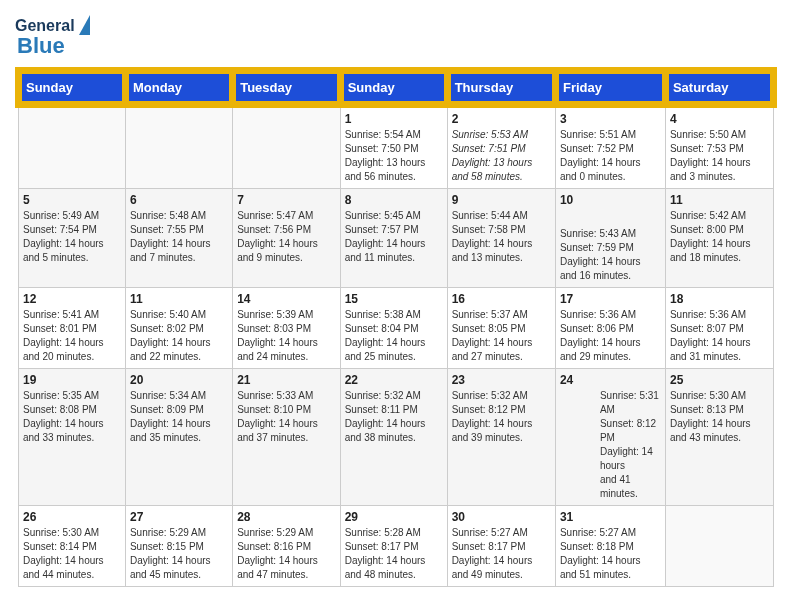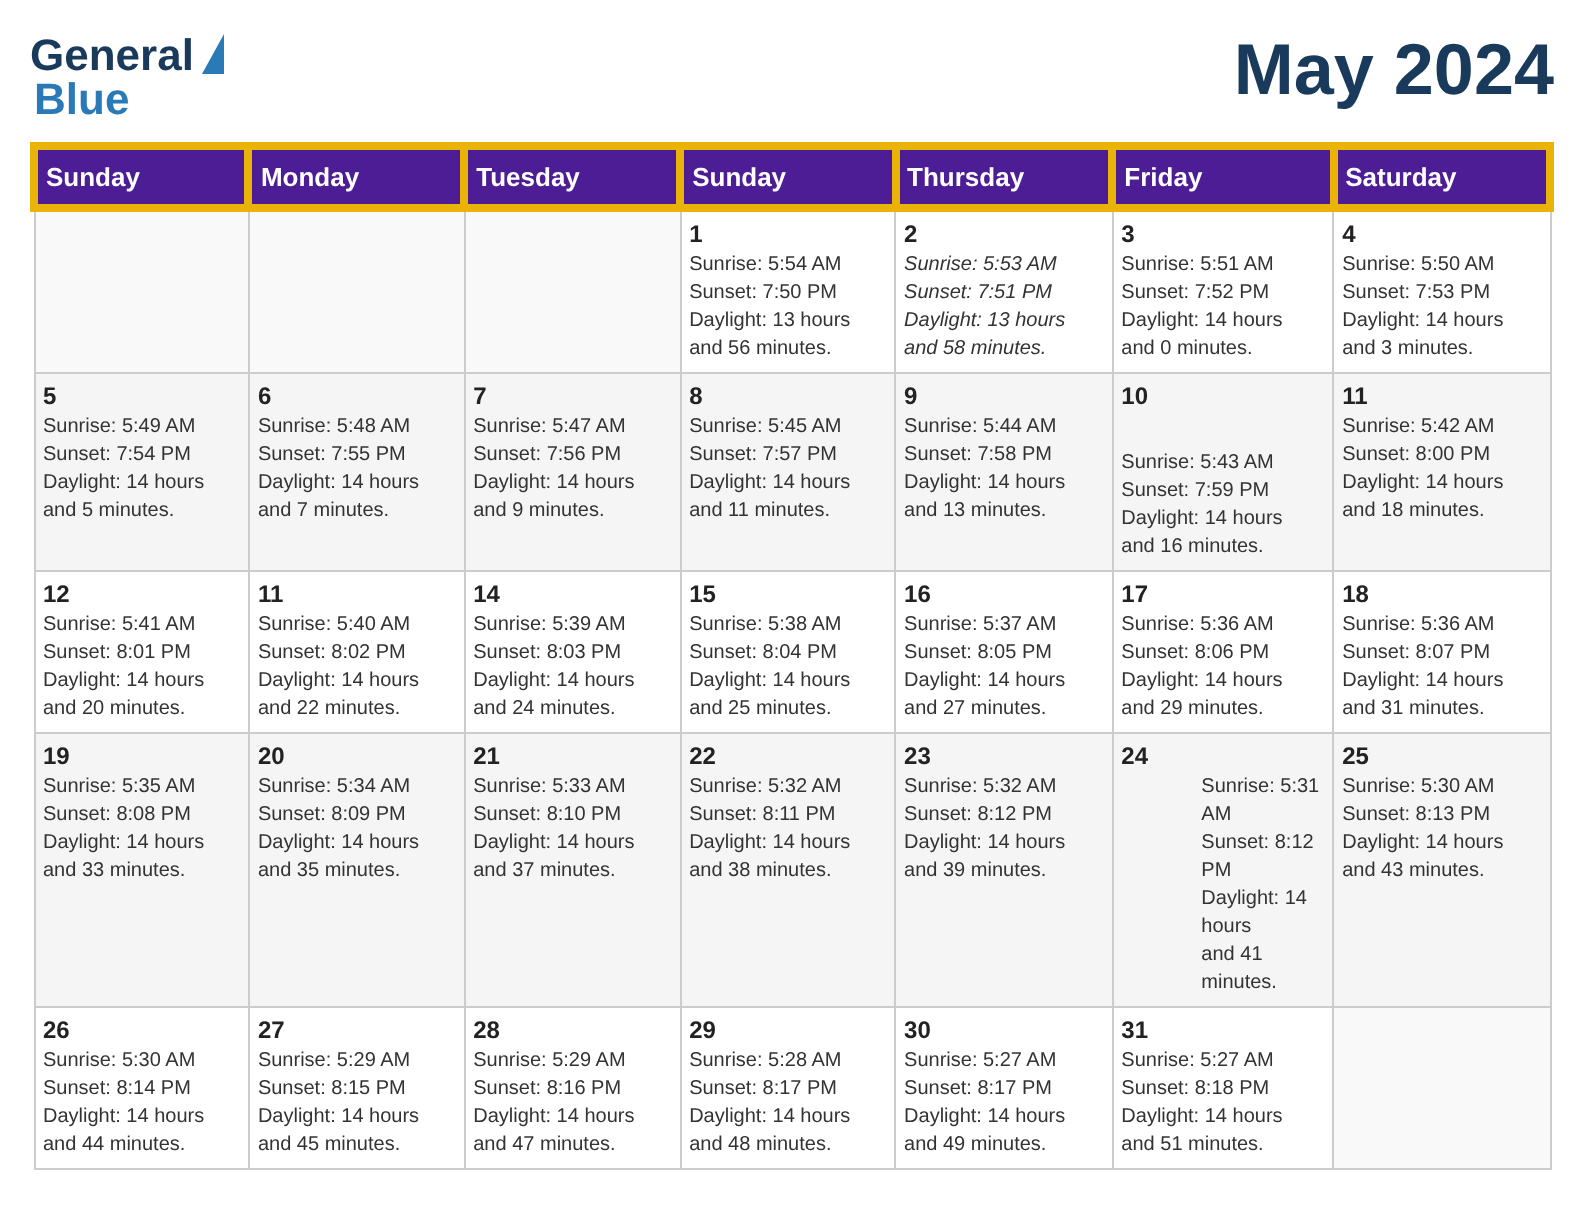--- a/index.html
+++ b/index.html
@@ -37,27 +37,27 @@
     }
     .location-title {
       font-size: 16px;
       color: #333;
     }
     .calendar {
       width: 100%;
       border-collapse: collapse;
     }
     .calendar th {
-      background: #4c1d95;
+      background: #1d4ed8;
       color: #fff;
       font-size: 13px;
       font-weight: bold;
       padding: 6px 4px;
       text-align: left;
-      border: 4px solid #eab308;
+      border: 7px solid #eab308;
     }
     .calendar td {
       border: 1px solid #ccc;
       vertical-align: top;
       padding: 4px;
       width: 113px;
       min-height: 80px;
       font-size: 10.5px;
       color: #222;
       background: #fff;
@@ -82,27 +82,26 @@
     .empty-cell {
       background: #f9f9f9 !important;
     }
   </style>
 </head>
 <body>
 
 <div class="header">
   <div class="logo">
     <div class="logo-icon">
-      <span style="font-size:22px;font-weight:bold;color:#1a3a5c;">General</span>
+      <span style="font-size:16px;font-weight:bold;color:#1a3a5c;">General</span>
       <span style="display:inline-block;width:0;height:0;border-left:11px solid transparent;border-bottom:20px solid #2a7ab8;margin-left:2px;margin-bottom:2px;"></span>
     </div>
     <span style="font-size:22px;font-weight:bold;color:#2a7ab8;margin-top:-4px;padding-left:2px;">Blue</span>
   </div>
   <div class="title-block">
-    <div class="month-title">May 2024</div>
   </div>
 </div>
 
 <table class="calendar">
   <thead>
     <tr>
     <th>Sunday</th>
         <th>Monday</th>
         <th>Tuesday</th>
         <th>Sunday</th>

